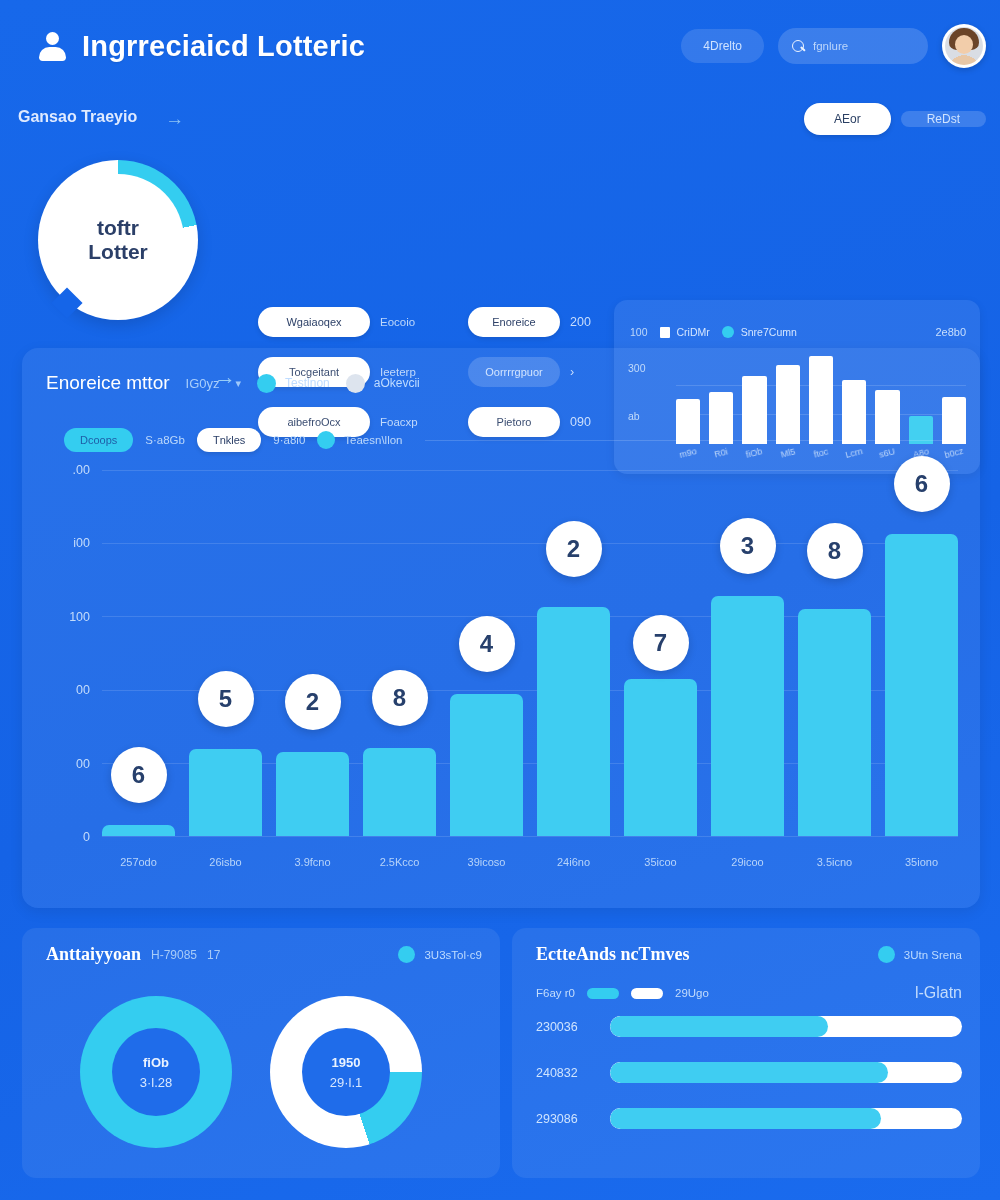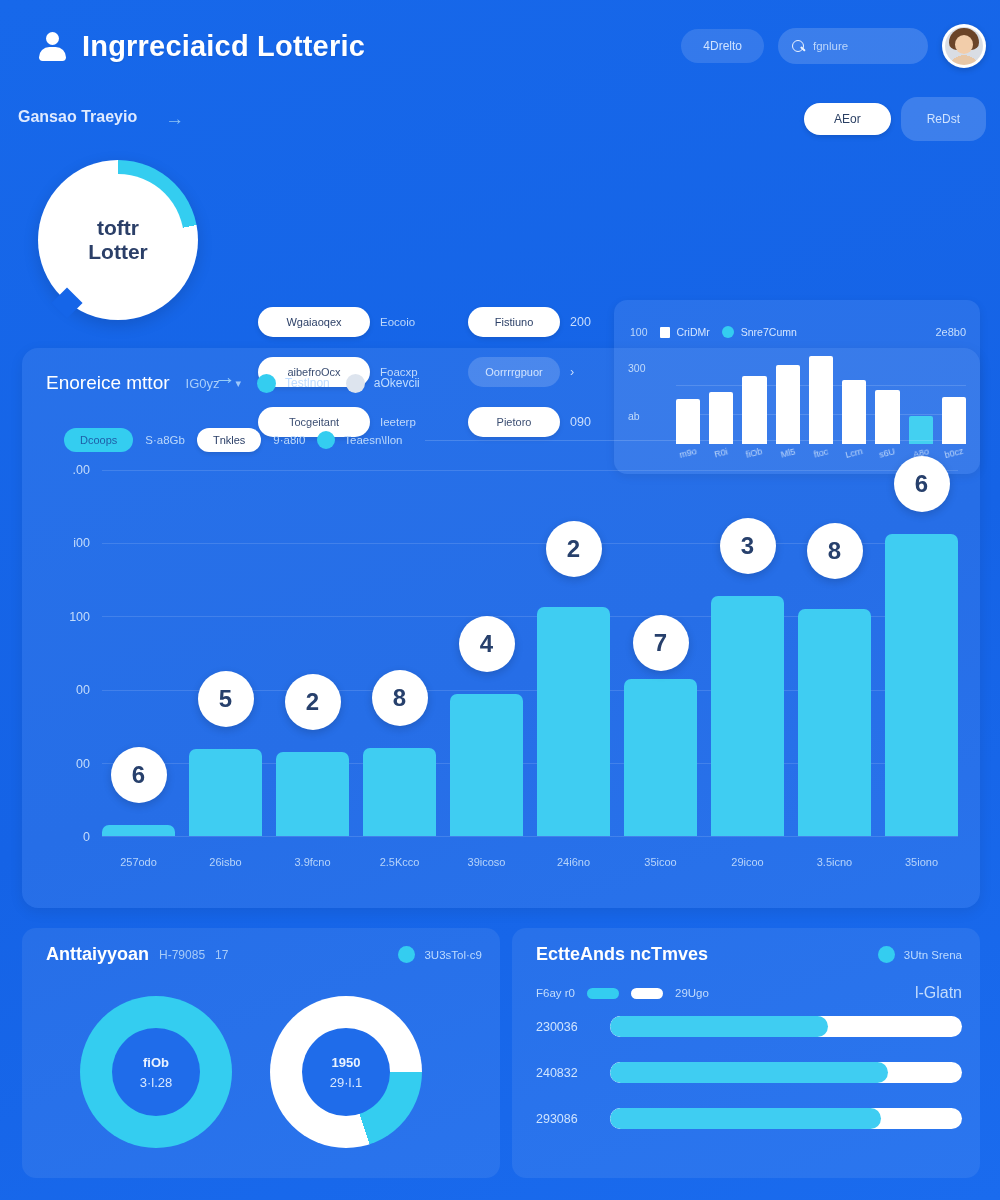--- a/index.html
+++ b/index.html
@@ -99,21 +99,21 @@
   .crumbrow-right {
     margin-left: auto; margin-right: 14px; display:flex; gap: 10px; align-items:center;
   }
   .btn-white {
     height: 32px; padding: 0 30px; border-radius: 16px; background: #ffffff;
     color: #2a3f63; font-size: 12px; display: flex; align-items: center;
     justify-content: center; box-shadow: 0 2px 5px rgba(0,0,0,.14);
     filter: blur(.3px);
   }
   .btn-soft {
-    height: 44px; padding: 0 26px; border-radius: 16px;
+    height: 16px; padding: 0 26px; border-radius: 16px;
     background: rgba(255,255,255,.17); color: #cfe3ff; font-size: 12px;
     display: flex; align-items: center; justify-content: center;
     filter: blur(.35px);
   }
 
   
   .row1 { position: absolute; left: 0; top: 148px; width: 1000px; height: 182px; }
 
   .donut-hero {
     position: absolute; left: 38px; top: 12px; width: 160px; height: 160px;
@@ -268,21 +268,21 @@
     border-radius: 14px; background: rgba(255,255,255,.075);
   }
   .br-card {
     position: absolute; left: 512px; top: 928px; width: 468px; height: 250px;
     border-radius: 14px; background: rgba(255,255,255,.075);
   }
   .card-head {
     position:absolute; left: 24px; top: 16px; right: 18px;
     display:flex; align-items:center; gap: 10px;
   }
-  .card-title { color:#ffffff; font-size: 18px; font-weight:bold; filter: blur(.32px); }
+  .card-title { color:#ffffff; font-size: 18px; font-weight:bold; filter: blur(.32px); font-family: Liberation Serif, serif; }
   .card-sub { color:#a7cbf8; font-size: 12px; filter: blur(.5px); }
   .card-lg { margin-left:auto; display:flex; align-items:center; gap:9px; color:#bddbff; font-size:11.5px; filter: blur(.5px); }
   .card-lg .d { width:17px; height:17px; border-radius:50%; background:#34cdf0; }
 
   .donuts { position:absolute; left: 0; top: 56px; width:478px; height: 190px; }
   .dnut { position:absolute; width: 152px; height: 152px; border-radius:50%; }
   .dnut .inner {
     position:absolute; left: 32px; top: 32px; width: 88px; height: 88px; border-radius:50%;
     background: #1f6cea;
     display:flex; flex-direction:column; align-items:center; justify-content:center;
@@ -358,31 +358,31 @@
     </div>
 
     <div class="flow-arrow">→</div>
 
     <div class="pillgrid" id="left-pill-rows">
         <div class="pillrow">
           <div class="pill-lbl">Wgaiaoqex</div>
           <div class="pill-val">Eocoio</div>
         </div>
         <div class="pillrow">
+          <div class="pill-lbl">Tocgeitant</div>
+          <div class="pill-val">Ieeterp</div>
+        </div>
+        <div class="pillrow">
           <div class="pill-lbl">aibefroOcx</div>
           <div class="pill-val">Foacxp</div>
         </div>
-        <div class="pillrow">
-          <div class="pill-lbl">Tocgeitant</div>
-          <div class="pill-val">Ieeterp</div>
-        </div>
       </div>
     <div class="pillgrid2" id="right-pill-rows">
         <div class="pillrow">
-          <div class="pill-lbl2">Fistiuno</div>
+          <div class="pill-lbl2">Enoreice</div>
           <div class="pill-num">200</div>
         </div>
         <div class="pillrow">
           <div class="pill-lbl2 ghost">Oorrrrgpuor</div>
           <div class="pill-num">›</div>
         </div>
         <div class="pillrow">
           <div class="pill-lbl2">Pietoro</div>
           <div class="pill-num">090</div>
         </div>

